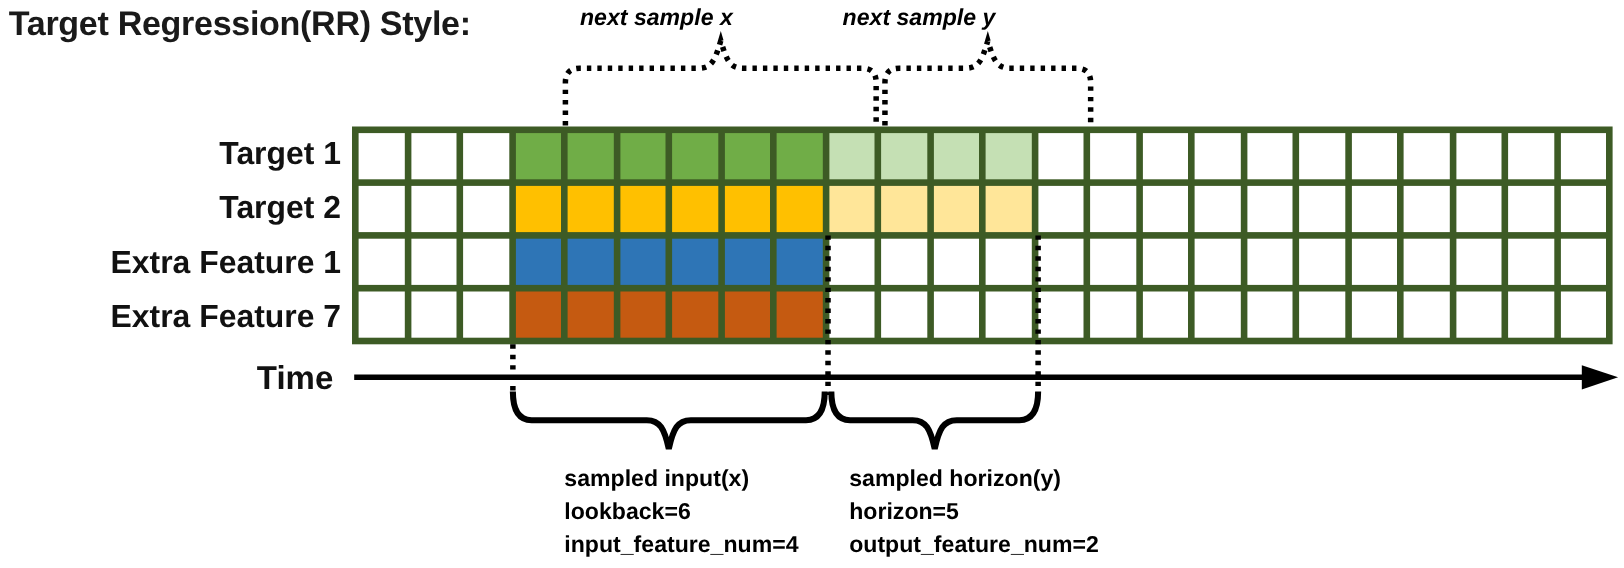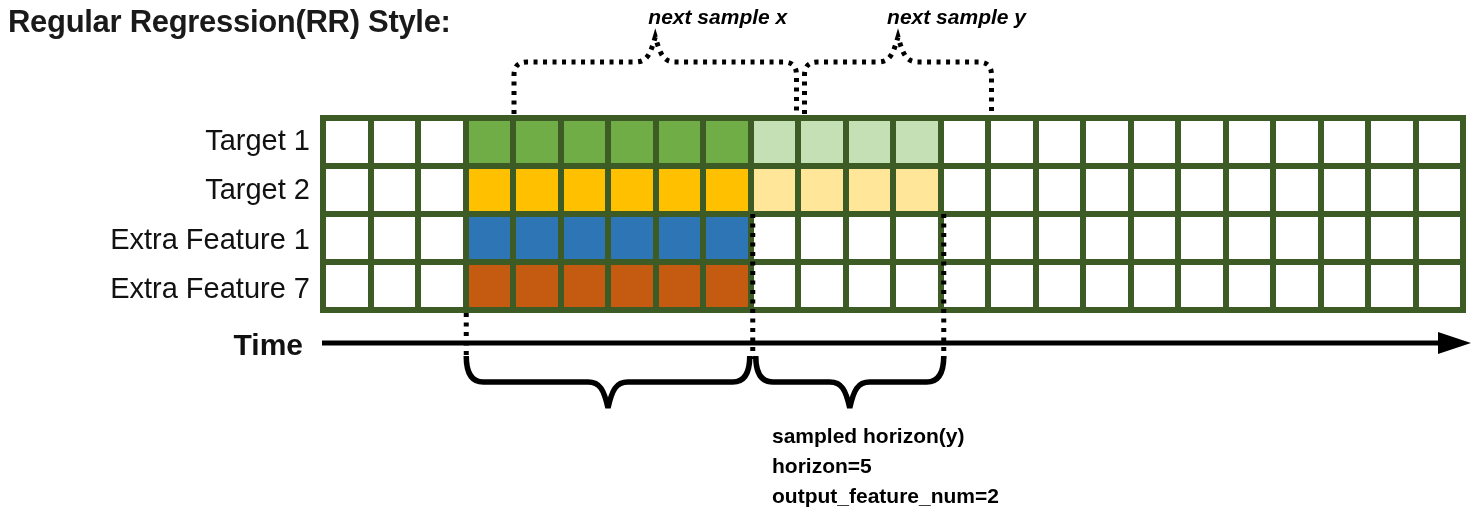--- a/index.html
+++ b/index.html
@@ -5,26 +5,26 @@
   html,body{margin:0;padding:0;background:#fff;}
   .canvas{
     position:relative;width:1476px;height:516px;background:#ffffff;
     font-family:"Liberation Sans",sans-serif;overflow:hidden;
   }
   .title{
     position:absolute;left:8px;top:4px;font-size:31px;font-weight:700;color:#1a1a1a;
     letter-spacing:-0.3px;white-space:nowrap;
   }
   .next-label{
-    position:absolute;top:5px;width:260px;text-align:right;
+    position:absolute;top:5px;width:260px;text-align:left;
     font-size:21px;font-style:italic;font-weight:600;color:#000;white-space:nowrap;
   }
   .row-label{
     position:absolute;left:20px;width:290px;text-align:right;
-    font-size:29px;font-weight:400;color:#111;white-space:nowrap;
+    font-size:29px;font-weight:700;color:#111;white-space:nowrap;
   }
   .grid-box{
     position:absolute;left:320px;top:115px;width:1146px;height:198px;
     box-sizing:border-box;display:grid;gap:6px;padding:6px;
   }
   .grid-cell{width:100%;height:100%;}
   .time-label{
     position:absolute;left:195px;top:328px;width:108px;text-align:right;
     font-size:30px;font-weight:700;color:#111;white-space:nowrap;
   }
@@ -32,21 +32,21 @@
     position:absolute;top:421px;font-size:21px;font-weight:600;color:#000;
     line-height:30px;white-space:nowrap;
   }
   .overlay{position:absolute;left:0;top:0;pointer-events:none;}
 </style>
 </head>
 <body>
 
 <div class="canvas">
 
-  <div class="title">Regular Regression(RR) Style:</div>
+  <div class="title">Target Regression(RR) Style:</div>
 
   <div class="next-label" id="next-x-label" style="left: 527.25px;">next sample x</div>
   <div class="next-label" id="next-y-label" style="left: 766px;">next sample y</div>
 
   <div id="row-labels">
       <div class="row-label" style="top: 122.75px; height: 34px; line-height: 34px;">Target 1</div>
       <div class="row-label" style="top: 172.25px; height: 34px; line-height: 34px;">Target 2</div>
       <div class="row-label" style="top: 221.75px; height: 34px; line-height: 34px;">Extra Feature 1</div>
       <div class="row-label" style="top: 271.25px; height: 34px; line-height: 34px;">Extra Feature 7</div>
     </div>
@@ -169,19 +169,24 @@
         <polygon points="1438,332 1471,343 1438,354" fill="#000000"></polygon>
       </g>
     <g id="g-input-brace">
         <path d="M 466.25 356 C 466.25 371 470.25 382 483.25 382 L 588 382 C 600 382 604 390 608 408 C 612 390 616 382 628 382 L 732.75 382 C 745.75 382 749.75 371 749.75 356" fill="none" stroke="#000000" stroke-width="5.5"></path>
       </g>
     <g id="g-output-brace">
         <path d="M 755.75 356 C 755.75 371 759.75 382 772.75 382 L 829.75 382 C 841.75 382 845.75 390 849.75 408 C 853.75 390 857.75 382 869.75 382 L 926.75 382 C 939.75 382 943.75 371 943.75 356" fill="none" stroke="#000000" stroke-width="5.5"></path>
       </g>
   </svg>
 
+  <div class="anno-block" id="input-anno" style="left:513px">
+      <div>sampled input(x)</div>
+      <div>lookback=6</div>
+      <div>input_feature_num=4</div>
+    </div>
   <div class="anno-block" id="output-anno" style="left:772px">
       <div>sampled horizon(y)</div>
       <div>horizon=5</div>
       <div>output_feature_num=2</div>
     </div>
 
 </div>
 
 </body></html>

